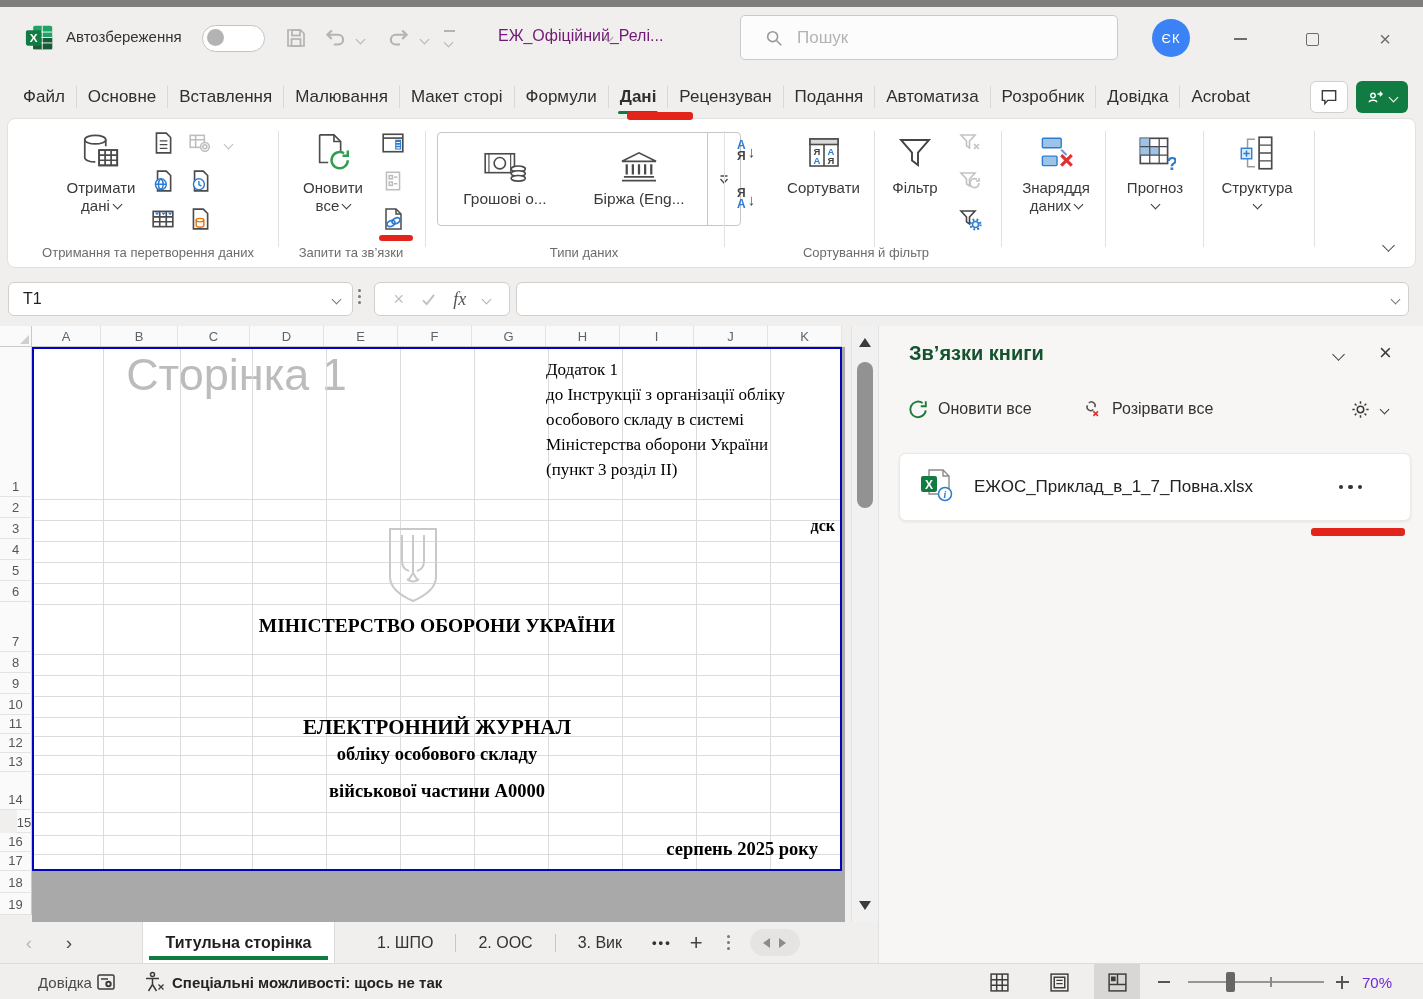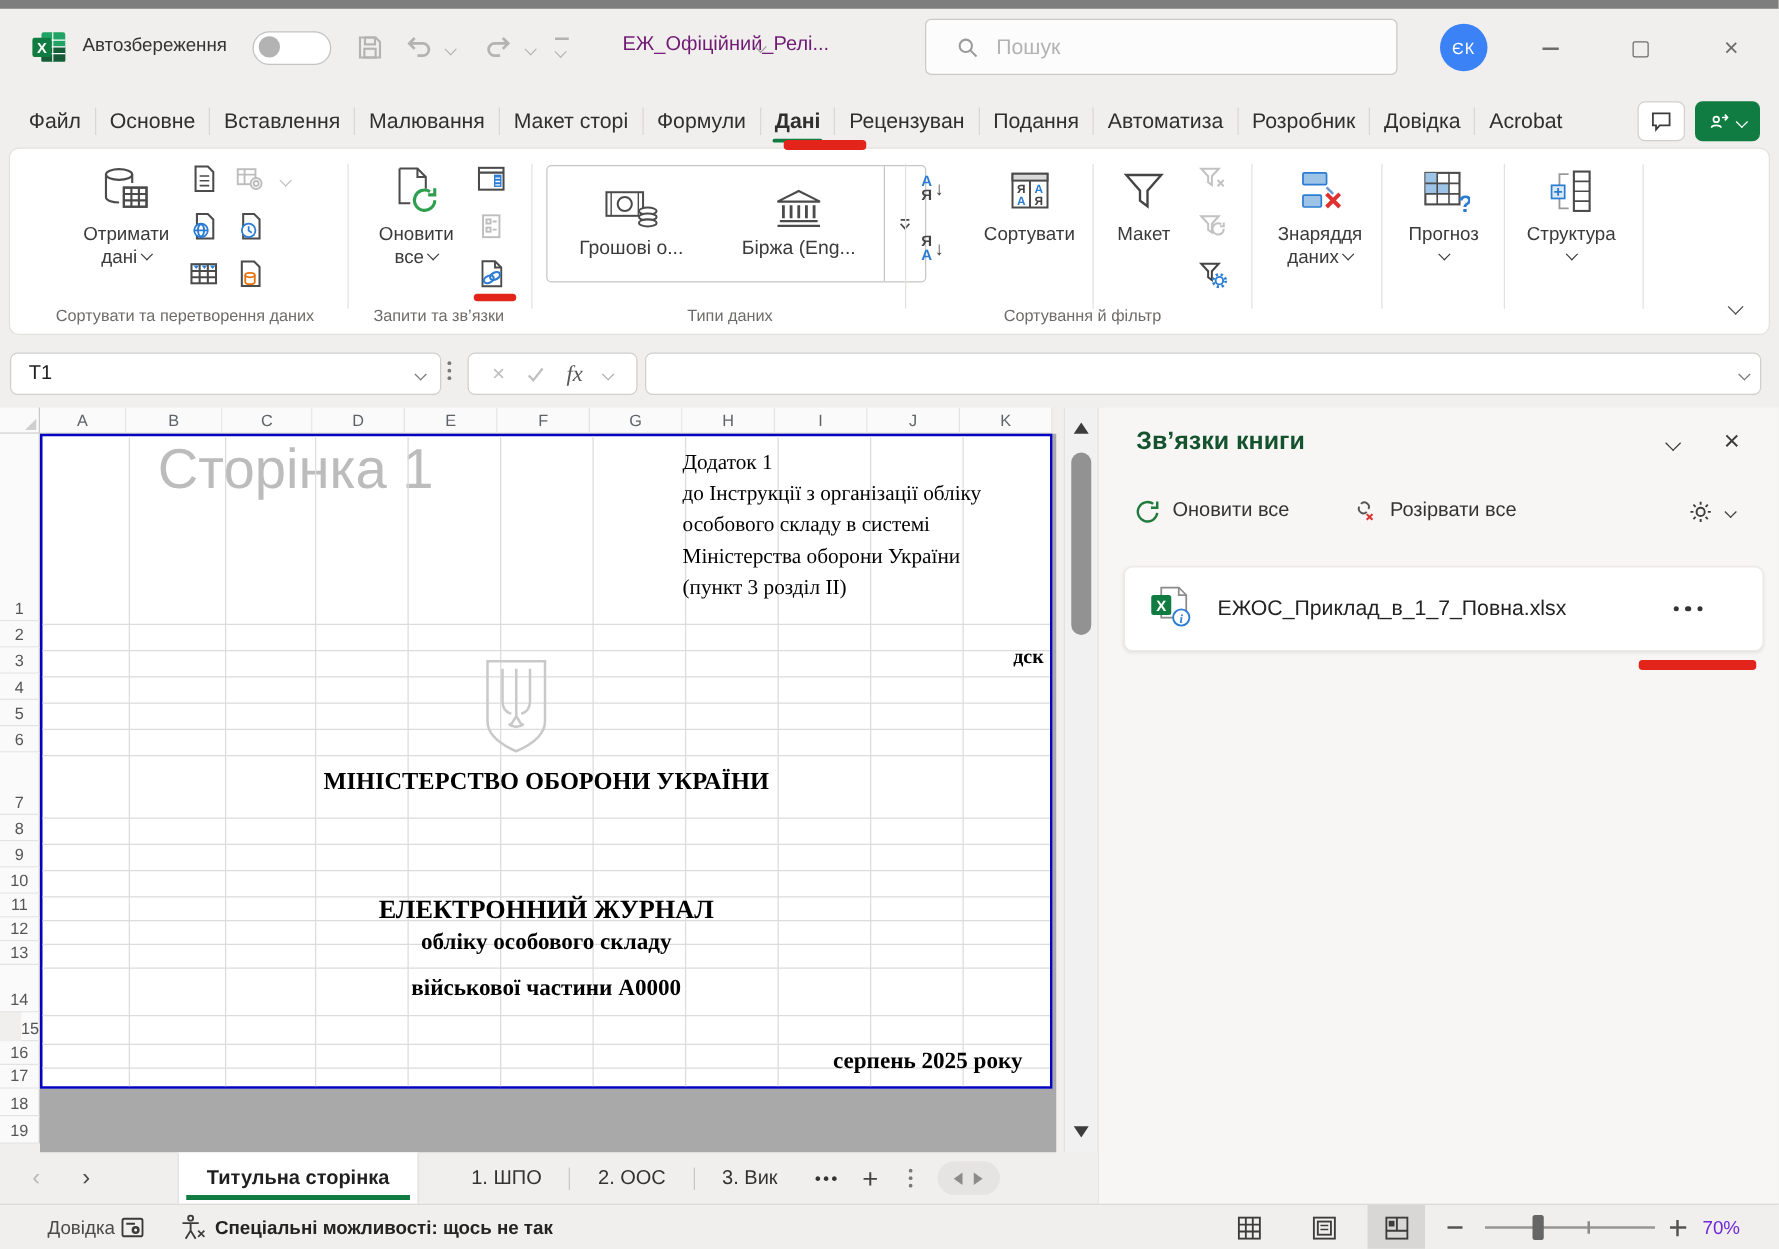--- a/index.html
+++ b/index.html
@@ -277,21 +277,21 @@
   </div>
   <div class="sm-ic" style="left:178px;top:86px">
     <svg width="24" height="24" viewBox="0 0 22 22" fill="none" stroke="#4b4b4b" stroke-width="1.5">
         <path d="M5 2 h9 l4 4 v14 H5 Z"></path>
         <g stroke="#e8710a" stroke-width="1.3">
           <ellipse cx="11" cy="12" rx="3.5" ry="1.6" fill="#fff"></ellipse>
           <path d="M7.5 12 v5 c0 .9 1.6 1.6 3.5 1.6 s3.5 -.7 3.5 -1.6 v-5"></path>
         </g>
       </svg>
   </div>
-  <span class="grp-label" style="left:140px">Сортувати та перетворення даних</span>
+  <span class="grp-label" style="left:140px">Отримання та перетворення даних</span>
 
   <i class="vsep" style="left:270px"></i>
 
   <div class="big-btn" style="left:277px;width:96px">
     <div class="ic">
       <svg width="42" height="42" viewBox="0 0 44 44" fill="none">
           <g stroke="#4b4b4b" stroke-width="1.7">
             <path d="M8 3 h15 l7 7 v10"></path>
             <path d="M23 3 v7 h7"></path>
             <path d="M8 3 v29 h9"></path>
@@ -396,21 +396,21 @@
     </div>
     <span class="l">Сортувати</span>
   </div>
   <i class="vsep" style="left:866px"></i>
   <div class="big-btn" style="left:874px;width:66px">
     <div class="ic">
       <svg width="40" height="40" viewBox="0 0 40 40" fill="none" stroke="#444" stroke-width="1.9">
           <path d="M6 7 h28 L23 19.5 V32 l-6 -4.5 V19.5 Z"></path>
         </svg>
     </div>
-    <span class="l">Макет</span>
+    <span class="l">Фільтр</span>
   </div>
   <div class="sm-ic" style="left:948px;top:10px">
     <svg width="24" height="24" viewBox="0 0 24 24" fill="none" stroke="#c2c2c2" stroke-width="1.6">
         <path d="M3 4 h14 L11.5 10 V17 l-3 -2.2 V10 Z"></path>
         <path d="M16 13 l5 5 M21 13 l-5 5"></path>
       </svg>
   </div>
   <div class="sm-ic" style="left:948px;top:48px">
     <svg width="24" height="24" viewBox="0 0 24 24" fill="none" stroke="#c2c2c2" stroke-width="1.6">
         <path d="M3 4 h14 L11.5 10 V17 l-3 -2.2 V10 Z"></path>

